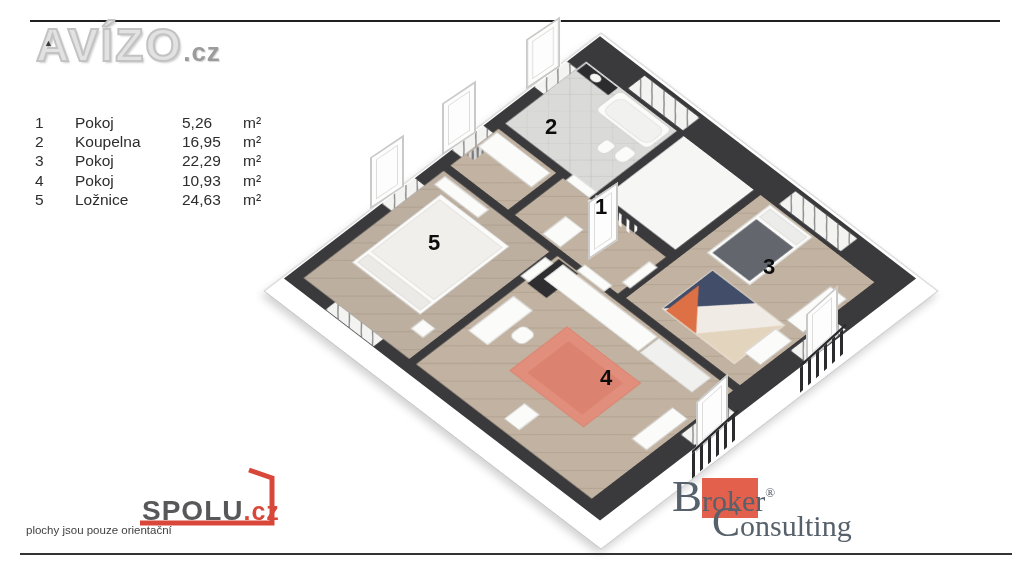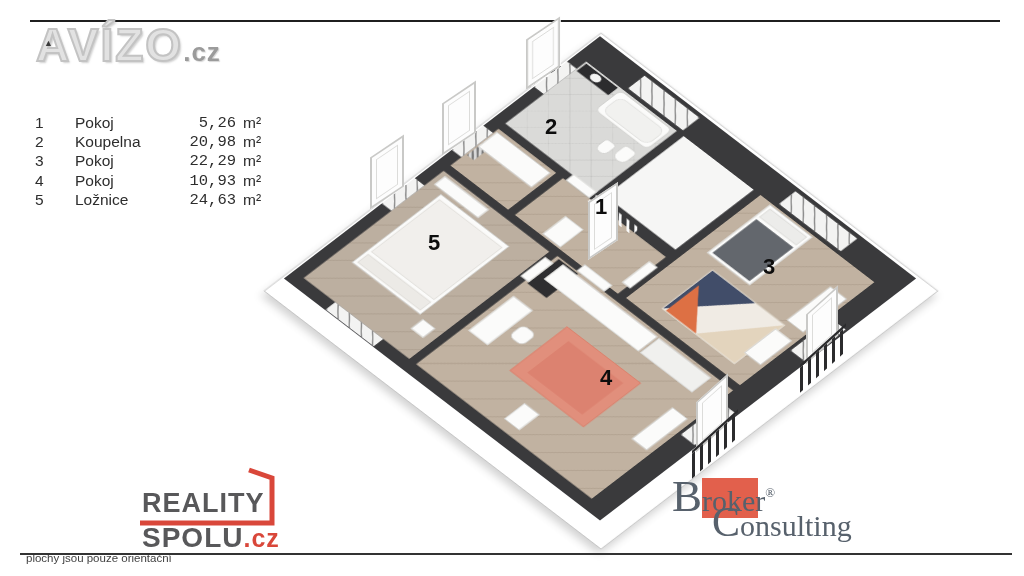--- a/index.html
+++ b/index.html
@@ -19,21 +19,21 @@
              text-shadow:1px 1px 1px rgba(120,120,120,.3);}
   .avizo-tri{position:absolute;left:8px;top:16px;font-size:9px;color:#3a3a3a;}
   .avizo-sub{position:absolute;left:-2px;top:26px;font-size:17px;color:#474747;
              letter-spacing:0.5px;white-space:nowrap;}
 
   
   .legend{position:absolute;left:35px;top:113px;width:238px;font-size:15.5px;color:#2d2d2d;}
   .lrow{display:flex;align-items:center;height:19.4px;}
   .lnum{width:40px;}
   .lname{flex:1;}
-  .lval{width:54px;text-align:right;font-family:Liberation Mono, monospace;}
+  .lval{width:54px;text-align:left;}
   .lunit{width:30px;padding-left:7px;}
 
   
   .slab{position:absolute;left:355px;top:45px;width:490px;height:490px;background:#ffffff;
         border:1px solid #c6c6c6;transform:rotateX(40deg) rotateZ(45deg) scale(0.97);
         box-shadow:3px 6px 10px rgba(0,0,0,0.18);}
   .plan{position:absolute;left:370px;top:48px;width:460px;height:460px;background:#3a3a3c;
         transform:rotateX(40deg) rotateZ(45deg) scale(0.97);}
   .plan > div{position:absolute;box-sizing:border-box;}
 
@@ -123,21 +123,21 @@
 
   
   .rlabel{position:absolute;transform:translate(-50%,-50%);font-size:22px;font-weight:bold;color:#0d0d0d;}
   .lab1{left:601px;top:207px;}
   .lab2{left:551px;top:127px;}
   .lab3{left:769px;top:267px;}
   .lab4{left:606px;top:378px;}
   .lab5{left:434px;top:243px;}
 
   
-  .disclaimer{position:absolute;left:26px;top:552px;font-size:11.5px;color:#3f3f3f;text-align:center;}
+  .disclaimer{position:absolute;left:26px;top:524px;font-size:11.5px;color:#3f3f3f;text-align:center;}
   .reality{position:absolute;left:142px;top:490px;width:190px;color:#58585a;}
   .reality-svg{position:absolute;left:-4px;top:-34px;overflow:visible;}
   .reality-w1{font-size:27px;font-weight:bold;letter-spacing:1px;line-height:1;}
   .reality-l2{margin-top:7px;font-size:28px;font-weight:bold;letter-spacing:1px;line-height:1;}
   .reality-tld{color:#d9473a;font-size:25px;}
 
   
   .broker{position:absolute;left:672px;top:478px;width:220px;color:#57616c;
           font-family:"Liberation Serif",serif;}
   .b-sq{position:absolute;left:30px;top:0px;width:56px;height:40px;background:#e2604c;}
@@ -162,21 +162,21 @@
   <div class="legend">
     <div class="lrow">
       <span class="lnum">1</span>
       <span class="lname">Pokoj</span>
       <span class="lval">5,26</span>
       <span class="lunit">m²</span>
     </div>
     <div class="lrow">
       <span class="lnum">2</span>
       <span class="lname">Koupelna</span>
-      <span class="lval">20,98</span>
+      <span class="lval">16,95</span>
       <span class="lunit">m²</span>
     </div>
     <div class="lrow">
       <span class="lnum">3</span>
       <span class="lname">Pokoj</span>
       <span class="lval">22,29</span>
       <span class="lunit">m²</span>
     </div>
     <div class="lrow">
       <span class="lnum">4</span>
@@ -285,21 +285,20 @@
   <span class="rlabel lab3">3</span>
   <span class="rlabel lab4">4</span>
   <span class="rlabel lab5">5</span>
 
   <div class="disclaimer">plochy jsou pouze orientační</div>
 
   <div class="reality">
     <svg class="reality-svg" width="170" height="100">
       <polyline points="2,67 134,67 134,22 111,14" fill="none" stroke="#d9473a" stroke-width="5"></polyline>
     </svg>
-    <div class="reality-w1">REALITY</div>
     <div class="reality-l2">
       <span>SPOLU</span><span class="reality-tld">.cz</span>
     </div>
   </div>
 
   <div class="broker">
     <div class="b-sq"></div>
     <div class="b-l1">
       <span class="b-cap">B</span><span>rok</span><span>er</span><span class="b-reg">®</span>
     </div>

